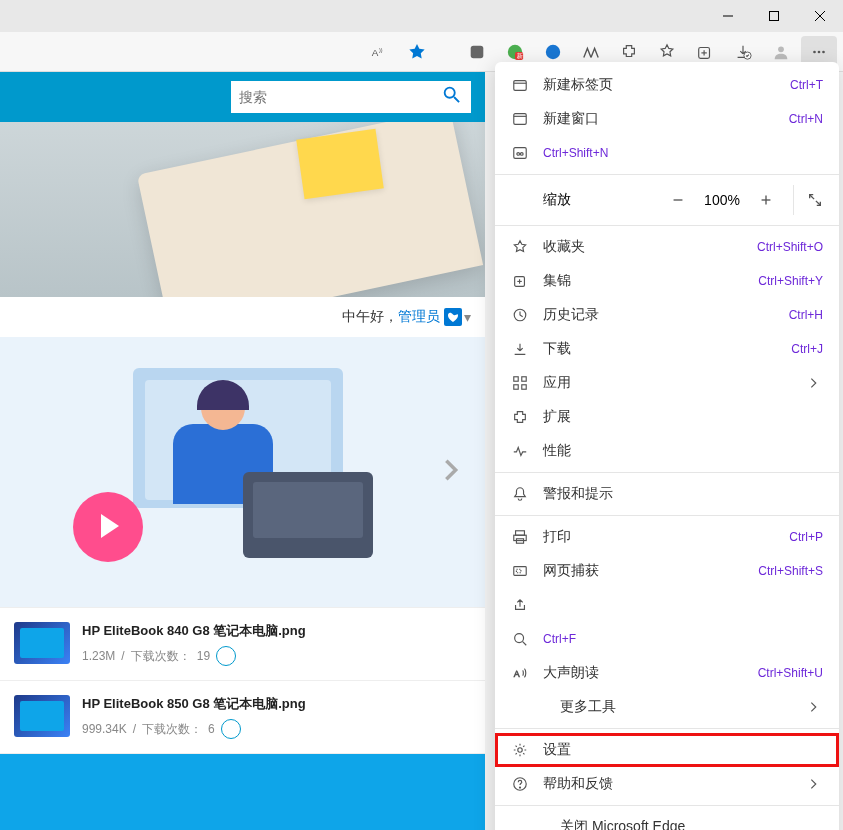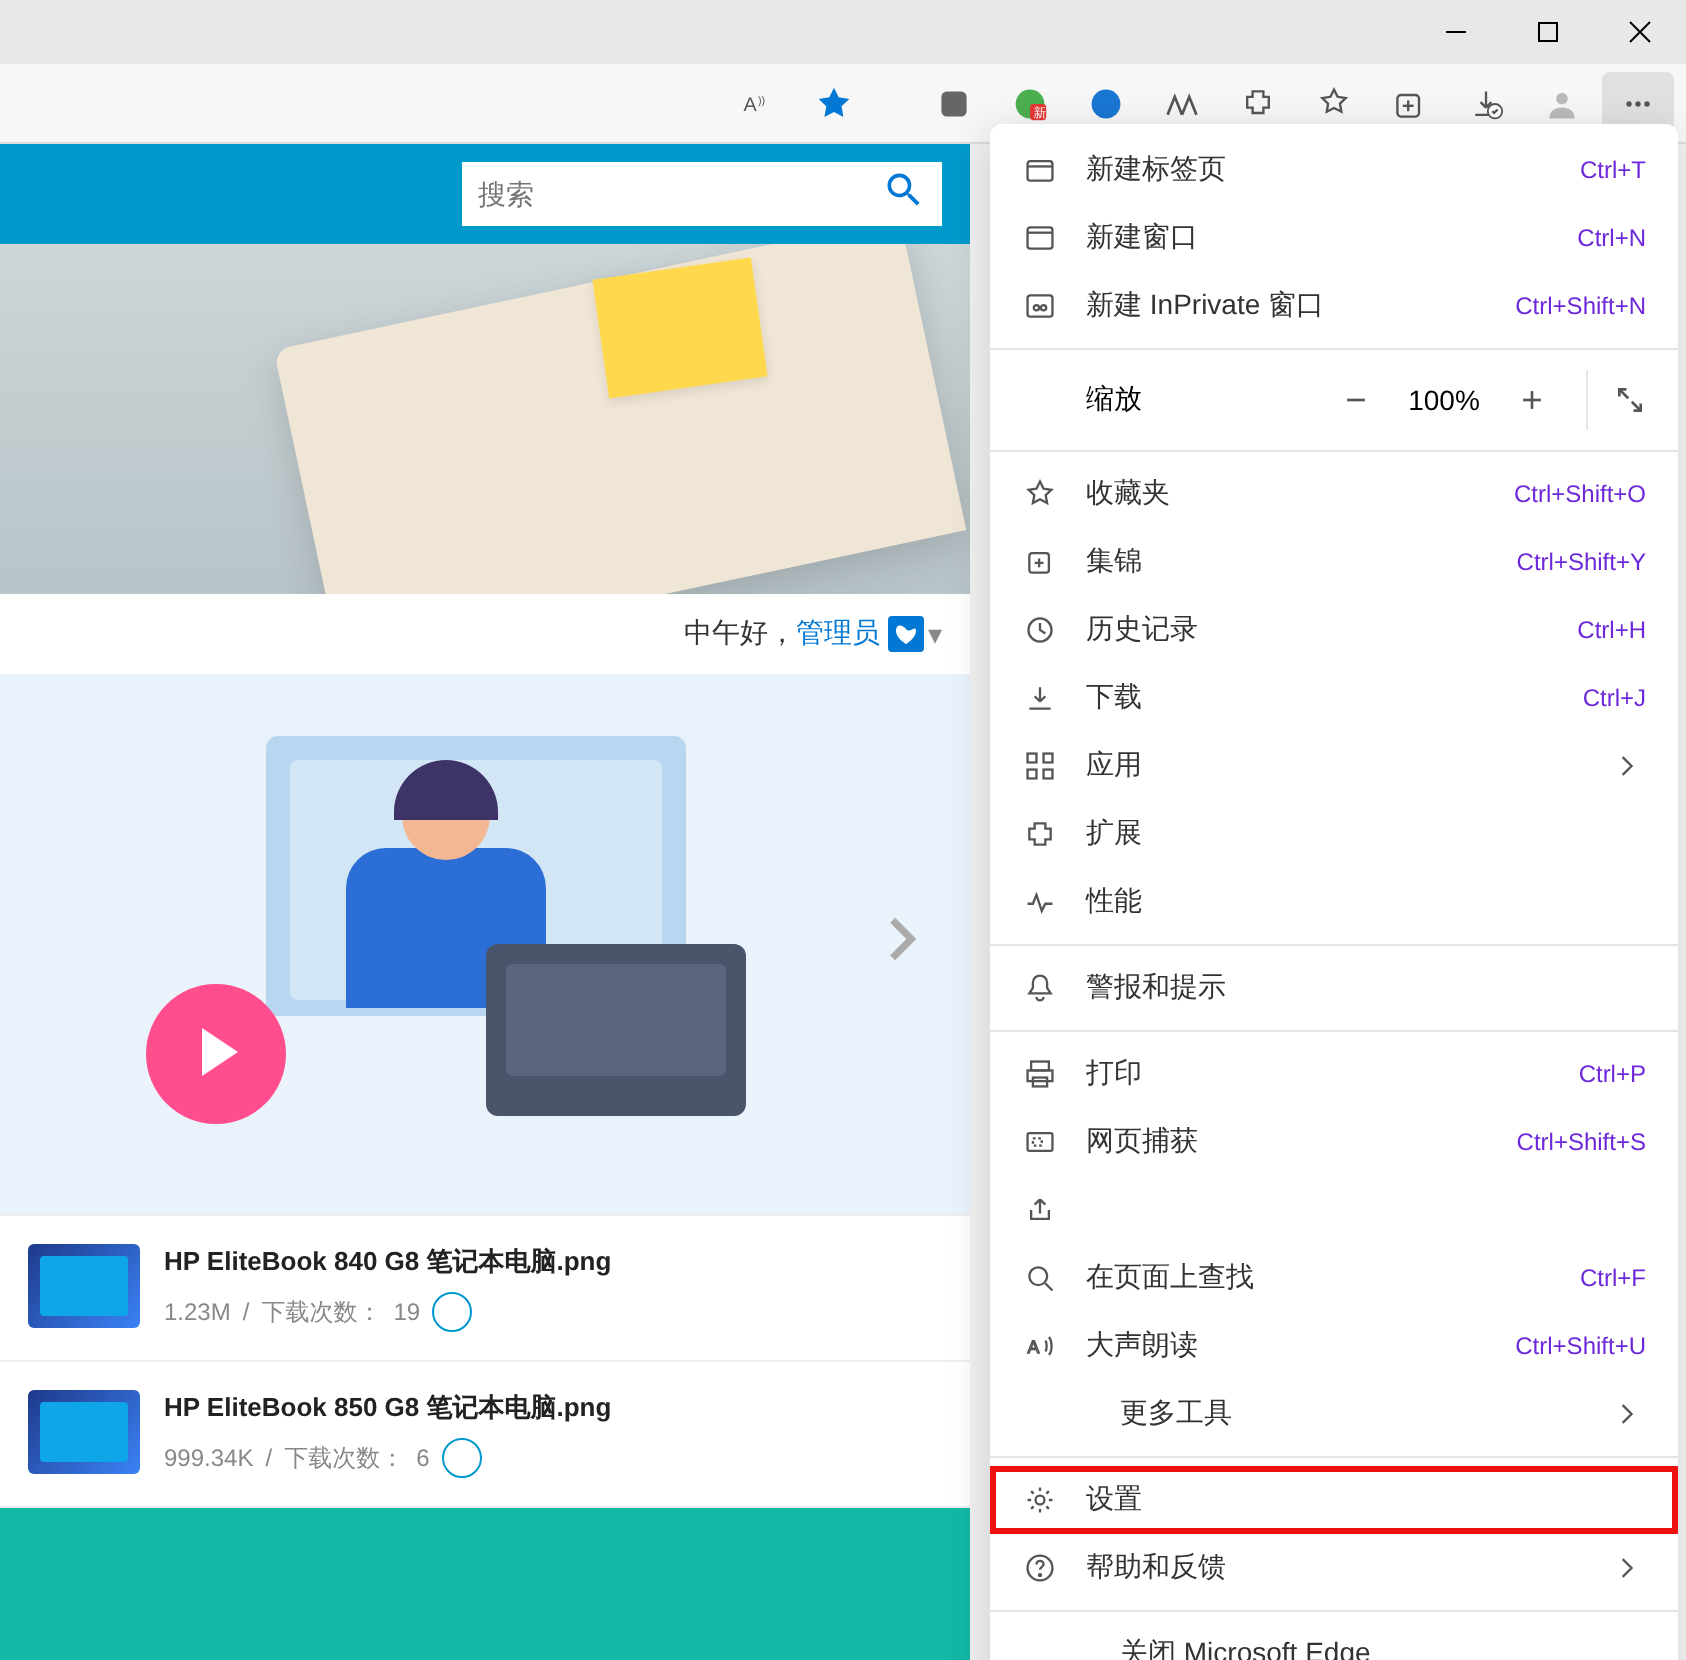--- a/index.html
+++ b/index.html
@@ -11,21 +11,21 @@
   .titlebar-btn svg { width: 12px; height: 12px; }
 
   
   .toolbar { height: 40px; background: #f7f7f7; display: flex; align-items: center; padding: 0 6px; border-bottom: 1px solid #ddd; justify-content: flex-end; gap: 2px; }
   .tool-icon { width: 36px; height: 32px; display: flex; align-items: center; justify-content: center; color: #555; border-radius: 4px; position: relative; }
   .tool-icon svg { width: 18px; height: 18px; }
   .star-icon svg { fill: #0078d4; }
   .more-icon { background: #e0e0e0; }
 
   
-  .page { position: absolute; top: 72px; left: 0; width: 485px; height: 758px; background: #14b8a6; overflow: hidden; }
+  .page { position: absolute; top: 72px; left: 0; width: 485px; height: 758px; background: #0ea5e9; overflow: hidden; }
   .header-bar { height: 50px; background: #0099cc; display: flex; align-items: center; padding: 0 14px; }
   .search-box { margin-left: auto; width: 240px; height: 32px; background: #fff; display: flex; align-items: center; padding: 0 8px; }
   .search-box input { flex: 1; border: none; outline: none; font-size: 14px; }
   .search-box svg { fill: #0078d4; width: 22px; height: 22px; }
 
   .hero { height: 175px; background: linear-gradient(180deg, #cdd6d9 0%, #b8c4c8 100%); position: relative; overflow: hidden; }
   .notebook { position: absolute; left: 150px; top: 18px; width: 320px; height: 160px; background: #f0e6d6; border-radius: 8px 8px 0 0; transform: rotate(-12deg); box-shadow: 0 6px 20px rgba(0,0,0,0.15); }
   .sticky { position: absolute; left: 300px; top: 12px; width: 80px; height: 60px; background: #ffd84d; transform: rotate(-8deg); box-shadow: 0 2px 6px rgba(0,0,0,0.1); }
   .greeting-row { height: 40px; background: #fff; border-bottom: 0; display: flex; align-items: center; justify-content: flex-end; padding: 0 14px; font-size: 14px; color: #333; }
   .greeting-row .admin { color: #0078d4; }
@@ -284,21 +284,20 @@
     <span class="menu-shortcut">Ctrl+N</span>
   </div>
   <div class="menu-item">
     <span class="menu-icon">
         <svg viewBox="0 0 18 18">
           <rect x="2" y="3" width="14" height="12" rx="1.5"></rect>
           <circle cx="7" cy="10" r="1.5"></circle>
           <circle cx="11" cy="10" r="1.5"></circle>
         </svg>
       </span>
-    <span class="menu-label">新建 InPrivate 窗口</span>
     <span class="menu-shortcut">Ctrl+Shift+N</span>
   </div>
   <div class="menu-sep"></div>
   <div class="zoom-row">
     <span class="zoom-label">缩放</span>
     <span class="zoom-btn">
         <svg viewBox="0 0 18 18" width="16" height="16">
           <line x1="4" y1="9" x2="14" y2="9" stroke="#555" stroke-width="1.5"></line>
         </svg>
       </span>
@@ -427,21 +426,20 @@
         </svg>
       </span>
   </div>
   <div class="menu-item">
     <span class="menu-icon">
         <svg viewBox="0 0 18 18">
           <circle cx="8" cy="8" r="5"></circle>
           <line x1="12" y1="12" x2="16" y2="16"></line>
         </svg>
       </span>
-    <span class="menu-label">在页面上查找</span>
     <span class="menu-shortcut">Ctrl+F</span>
   </div>
   <div class="menu-item">
     <span class="menu-icon">
         <svg viewBox="0 0 18 18">
           <text x="2" y="13" font-size="10" fill="none" stroke="#555" stroke-width="0.8">A</text>
           <path d="M12 6c1 1 1 5 0 6M14 4c2 2 2 8 0 10"></path>
         </svg>
       </span>
     <span class="menu-label">大声朗读</span>

